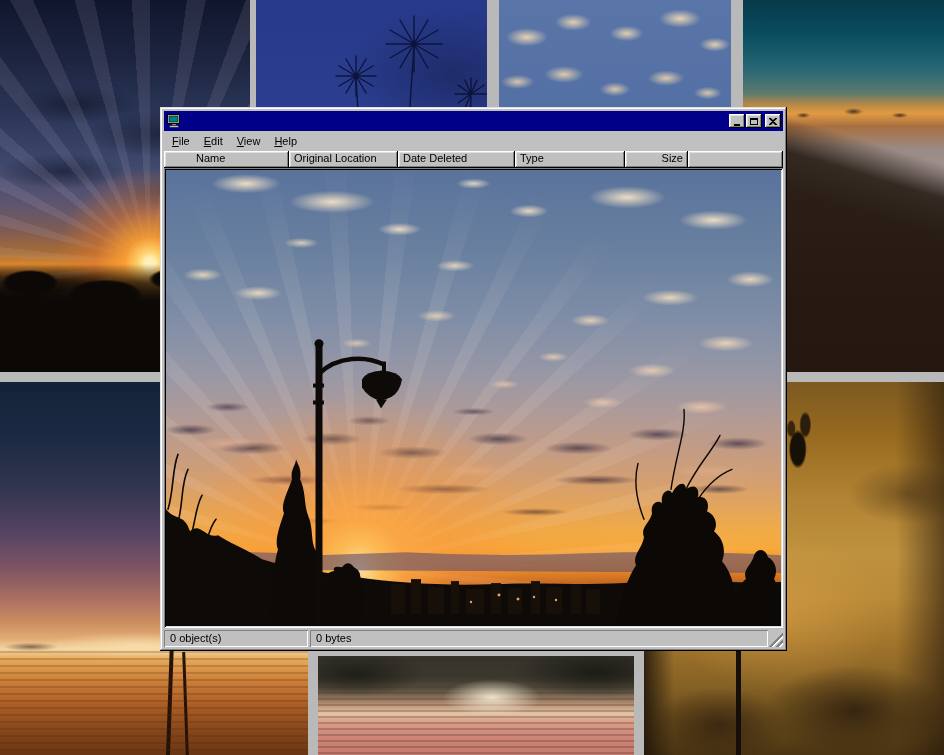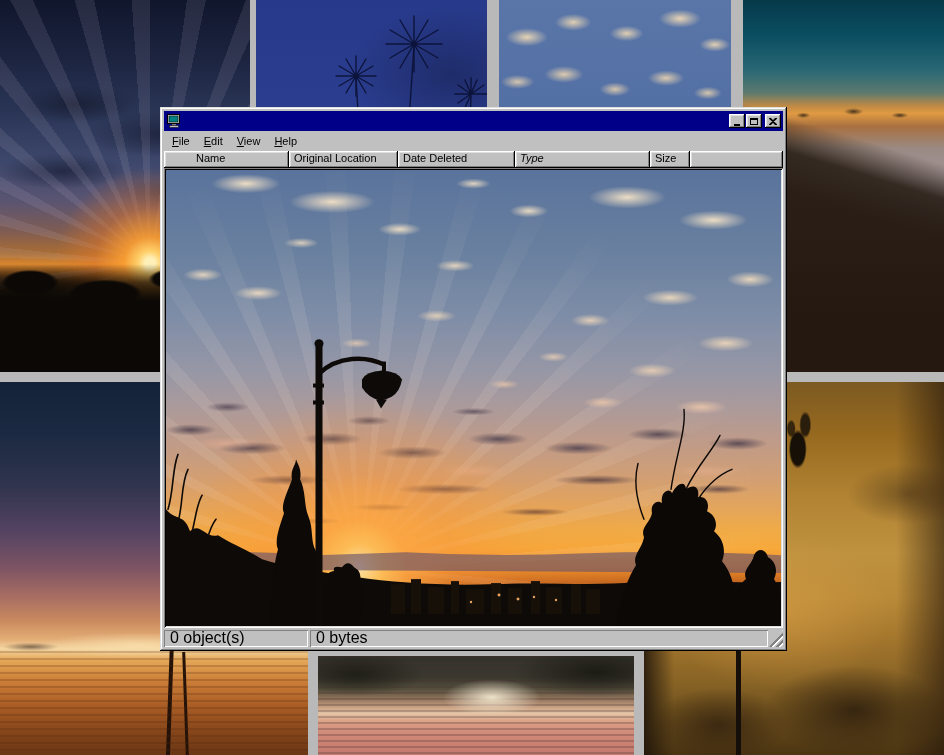--- a/index.html
+++ b/index.html
@@ -96,24 +96,24 @@
   #btn-close{margin-left:3px;}
   .glyph-min{width:6px;height:2px;background:#000;margin-top:7px;}
   .glyph-max{width:8px;height:7px;border:1px solid #000;border-top:2px solid #000;box-sizing:border-box;}
   #menubar{height:18px;flex:0 0 18px;display:flex;align-items:center;font-size:11px;color:#000;padding:1px 1px 0;}
   .menu-item{padding:2px 7px 3px;cursor:default;}
   .menu-item::first-letter{text-decoration:underline;}
   #headerrow{height:17px;flex:0 0 17px;display:flex;margin-top:1px;}
   .hcol{box-shadow:inset -1px -1px #000,inset 1px 1px #fff,inset -2px -2px #808080,inset 2px 2px #dfdfdf;
     font-size:11px;line-height:15px;padding:0 5px;white-space:nowrap;overflow:hidden;box-sizing:border-box;background:#c0c0c0;}
   #hcol-name{width:125px;padding-left:32px;} #hcol-loc{width:109px;} #hcol-date{width:117px;}
-  #hcol-type{width:135px;font-style:italic;} #hcol-size{width:40px;text-align:left;} #hcol-pad{flex:1;}
+  #hcol-type{width:110px;} #hcol-size{width:63px;text-align:right;} #hcol-pad{flex:1;}
   #viewport{flex:1 1 auto;box-shadow:inset 1px 1px #808080,inset -1px -1px #fff,inset 2px 2px #000,inset -2px -2px #dfdfdf;
     padding:2px;background:#1a1a1a;min-height:0;}
-  #statusbar{flex:0 0 17px;height:17px;display:flex;margin-top:2px;font-size:16px;}
+  #statusbar{flex:0 0 17px;height:17px;display:flex;margin-top:2px;font-size:11px;}
   .sb-panel{box-shadow:inset 1px 1px #808080,inset -1px -1px #fff;padding:1px 6px 0;line-height:14px;
     white-space:nowrap;overflow:hidden;box-sizing:border-box;background:#c0c0c0;}
   #sb-objects{width:144px;} #sb-bytes{flex:1;margin-left:2px;}
   #sb-grip{width:14px;height:100%;margin-left:1px;
     background:repeating-linear-gradient(315deg,transparent 0 2px,#fff 2px 3px,#808080 3px 5px);
     clip-path:polygon(100% 0,100% 100%,0 100%);}
 
   
   #photo{position:relative;width:100%;height:100%;overflow:hidden;background:
     linear-gradient(180deg,#5a739c 0%,#69809f 18%,#7e8da7 32%,#9697a6 44%,#ab9a9b 52%,#c09b88 60%,#d39f72 68%,#e3a55c 74%,#f0ab47 79%,#f7a93a 83%,#ee9029 87%,#c96a20 90%,#8f4516 94%,#53260c 100%);}

